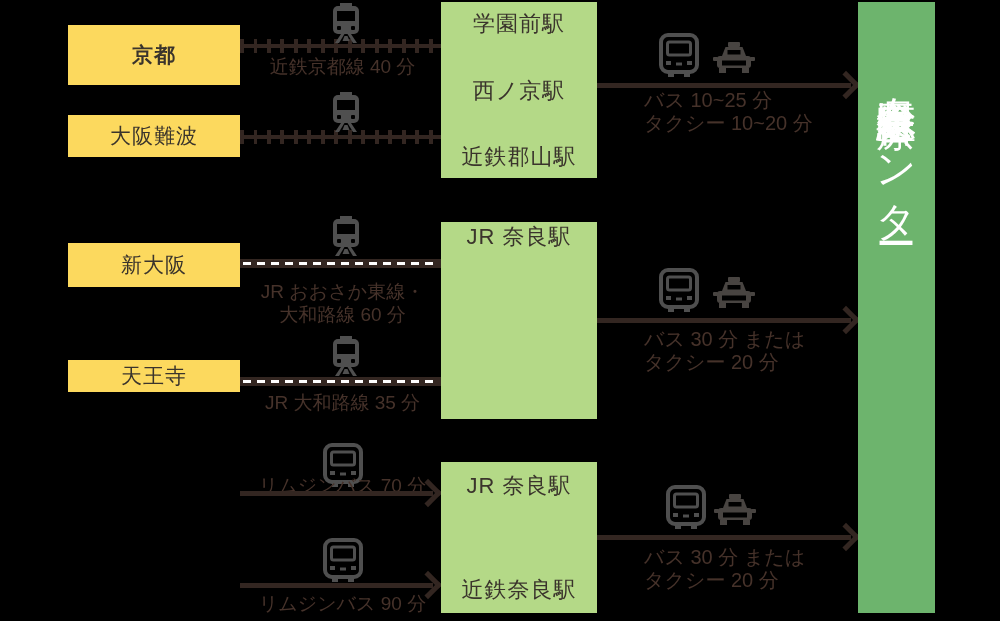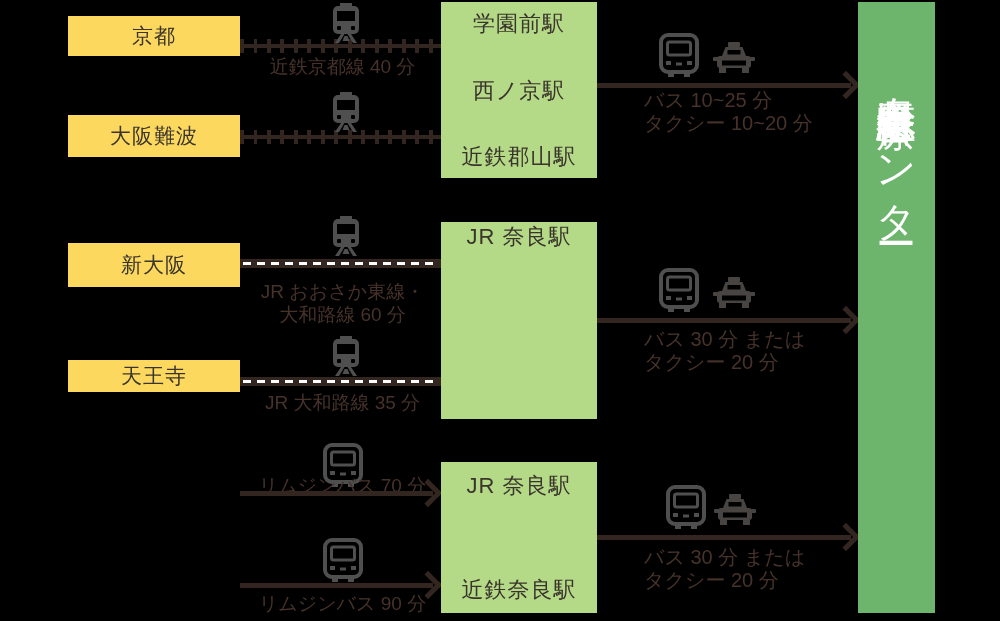--- a/index.html
+++ b/index.html
@@ -80,21 +80,21 @@
       <rect x="38" y="15" width="5" height="4" rx="1"></rect>
       <rect x="10" y="18.5" width="24" height="5" fill="#000000"></rect>
       <rect x="7" y="26" width="7" height="5"></rect>
       <rect x="30" y="26" width="7" height="5"></rect>
     </g>
   </defs>
 </svg>
 
 <div id="canvas">
 
-  <div class="abs obox yellow" style="top:16px;height:40px;">京都</div>
+  <div class="abs obox yellow" style="top:25px;height:60px;font-weight:bold;">京都</div>
   <div class="abs obox yellow" style="top:115px;height:42px;">大阪難波</div>
   <div class="abs obox yellow" style="top:243px;height:44px;">新大阪</div>
   <div class="abs obox yellow" style="top:360px;height:32px;">天王寺</div>
 
   <div class="abs rail" style="top:39px;"></div>
   <div class="abs rail" style="top:130px;"></div>
 
   <div class="abs jrline" style="top:259px;"></div>
   <div class="abs jrline" style="top:377px;"></div>
 

